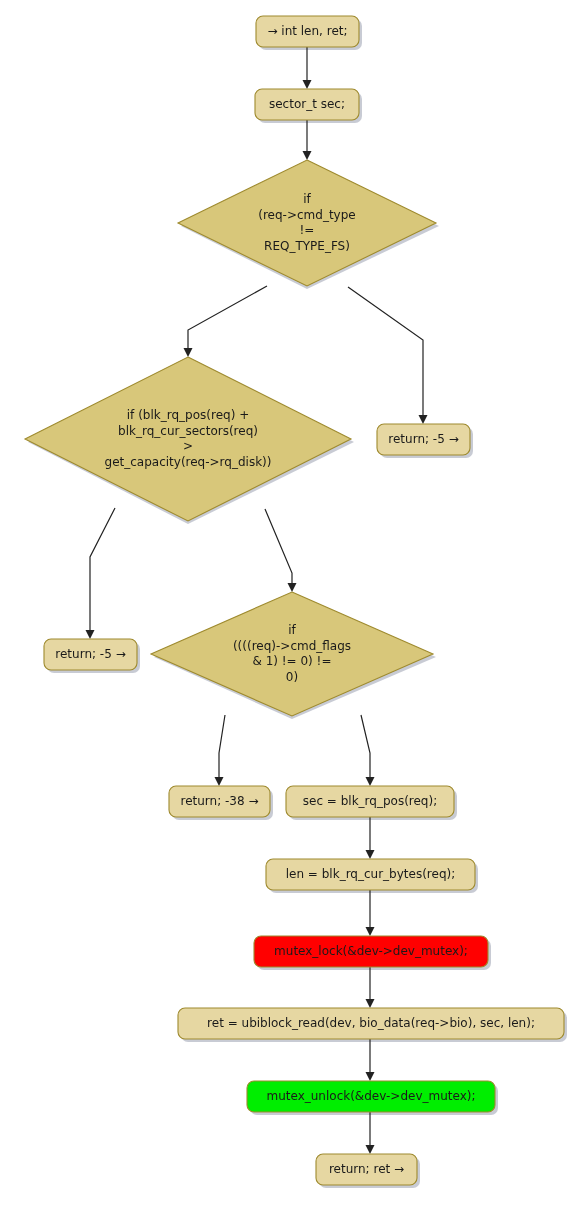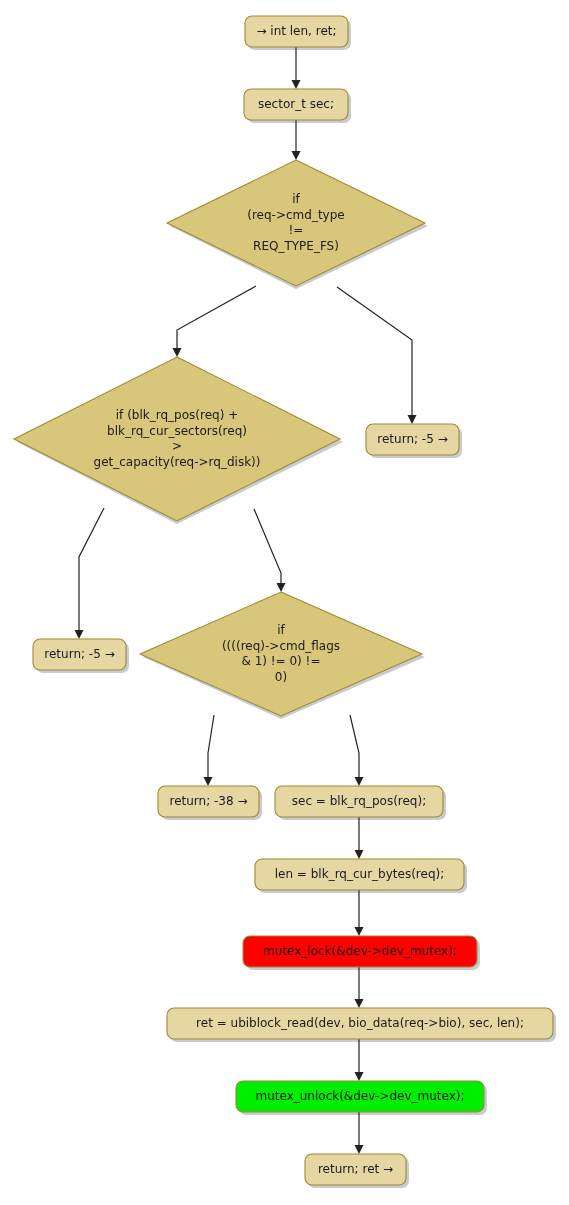--- a/index.html
+++ b/index.html
@@ -9,21 +9,21 @@
   }
   body {
     width: 569px;
     height: 1205px;
     position: relative;
     overflow: hidden;
     font-family: "DejaVu Sans", sans-serif;
   }
   #flow-root {
     position: absolute;
-    left: 0;
+    left: 11px;
     top: 0;
     width: 479px;
     height: 1205px;
   }
   svg#flow-svg {
     display: block;
     width: 569px;
     height: 1205px;
   }
   .node-shape {

